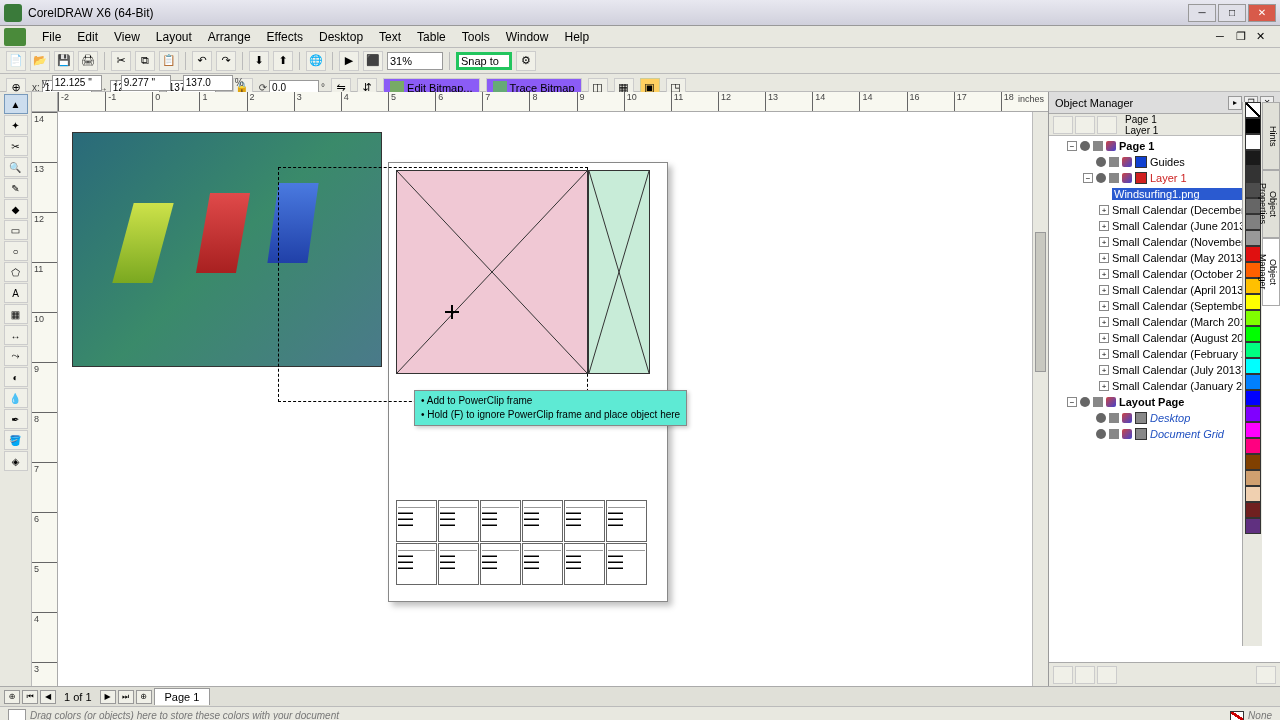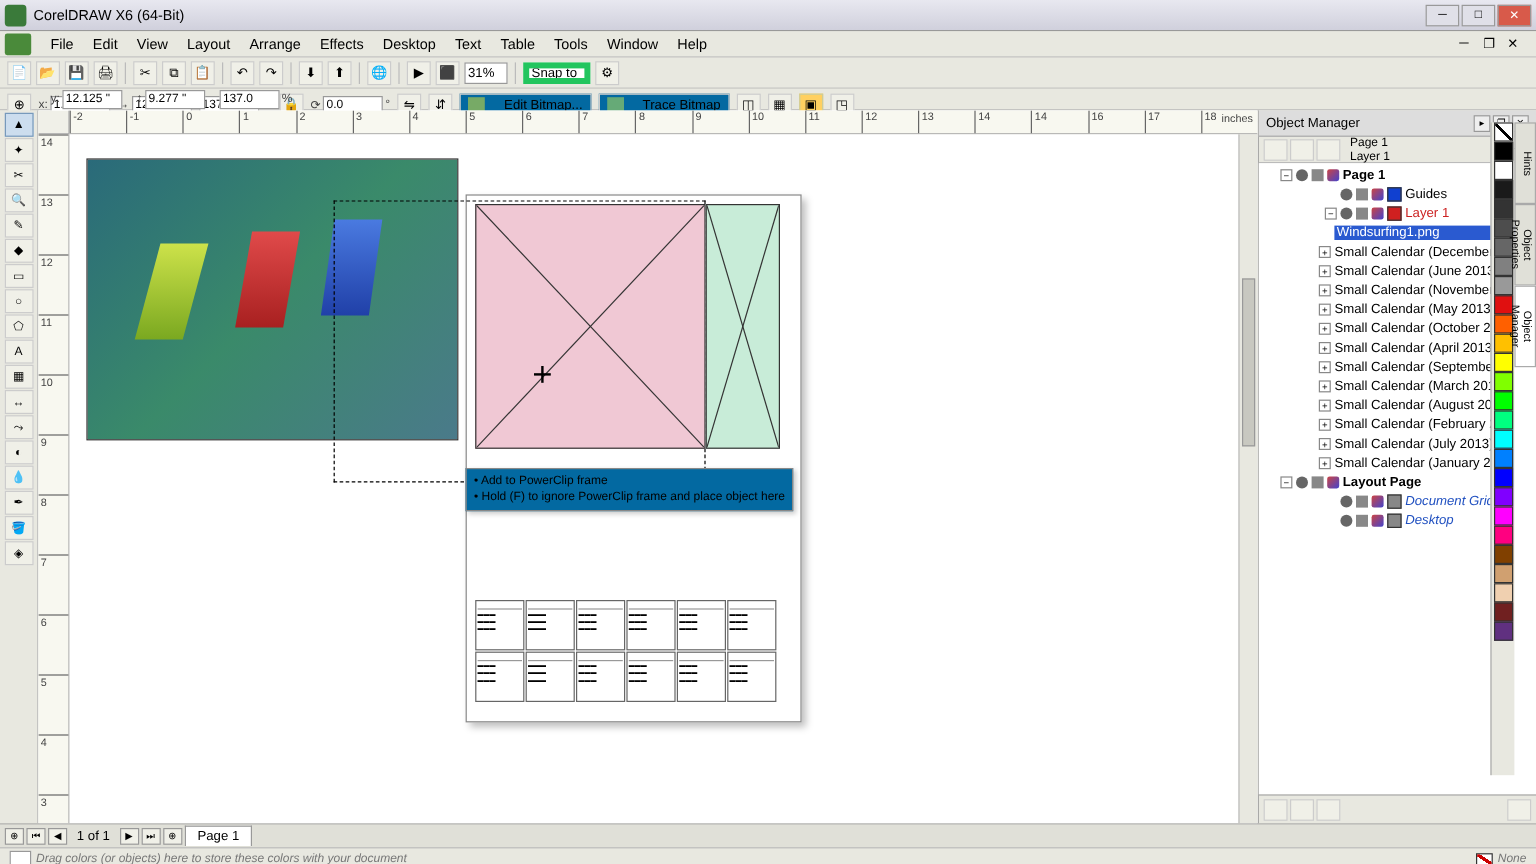--- a/index.html
+++ b/index.html
@@ -9,27 +9,27 @@
 .titlebar .title { flex: 1; font-size: 12px; }
 .titlebar .winbtns { display: flex; gap: 2px; }
 .titlebar .winbtn { width: 28px; height: 18px; background: #e0e0e8; border: 1px solid #999; display: flex; align-items: center; justify-content: center; font-size: 10px; cursor: pointer; }
 .titlebar .winbtn.close { background: #d85a4a; color: #fff; }
 .menubar { height: 22px; background: #e8e8e0; display: flex; align-items: center; padding: 0 4px; border-bottom: 1px solid #bbb; }
 .menubar .menuroot { width: 22px; height: 18px; background: #4a8a3a; border-radius: 2px; margin-right: 8px; }
 .menubar .menuitem { padding: 2px 8px; cursor: pointer; font-size: 12px; }
 .toolbar1 { height: 26px; background: #e8e8e0; display: flex; align-items: center; padding: 0 6px; gap: 4px; border-bottom: 1px solid #bbb; }
 .tbtn { width: 20px; height: 20px; background: #f0f0e8; border: 1px solid #ccc; display: flex; align-items: center; justify-content: center; cursor: pointer; }
 .tsep { width: 1px; height: 18px; background: #bbb; margin: 0 2px; }
-.zoom-input { width: 36px; height: 18px; font-size: 11px; border: 1px solid #999; padding: 0 2px; }
-.snap-input { width: 56px; height: 18px; font-size: 11px; border: 5px solid #22c55e; padding: 0 2px; }
+.zoom-input { width: 56px; height: 18px; font-size: 11px; border: 1px solid #999; padding: 0 2px; }
+.snap-input { width: 56px; height: 18px; font-size: 11px; border: 3px solid #22c55e; padding: 0 2px; }
 .propbar { height: 28px; background: #e8e8e0; display: flex; align-items: center; padding: 0 6px; gap: 6px; border-bottom: 1px solid #bbb; }
 .prop-field { display: flex; align-items: center; gap: 2px; }
 .prop-field input { width: 50px; height: 16px; font-size: 10px; border: 1px solid #999; padding: 0 2px; }
 .prop-field .lbl { font-size: 10px; color: #444; }
-.propbtn { height: 20px; padding: 0 6px; background: #0369a1; border: 1px solid #ccc; display: flex; align-items: center; cursor: pointer; font-size: 11px; gap: 16px; }
+.propbtn { height: 20px; padding: 0 6px; background: #8b5cf6; border: 1px solid #ccc; display: flex; align-items: center; cursor: pointer; font-size: 11px; gap: 3px; }
 .propbtn .bicon { width: 14px; height: 14px; background: #7a6; }
 .workspace { display: flex; height: 594px; }
 .toolbox { width: 32px; background: #e8e8e0; border-right: 1px solid #bbb; display: flex; flex-direction: column; padding: 2px 0; gap: 1px; }
 .tool { width: 24px; height: 20px; margin: 0 auto; background: #f0f0e8; border: 1px solid #ccc; cursor: pointer; display:flex; align-items:center; justify-content:center; font-size:10px; }
 .tool.active { background: #cde; border-color: #79b; }
 .canvas-area { flex: 1; position: relative; background: #fff; overflow: hidden; }
 .ruler-h { position: absolute; top: 0; left: 26px; right: 0; height: 20px; background: #f8f8f0; border-bottom: 1px solid #aaa; display: flex; font-size: 9px; }
 .ruler-h .tick { width: 50px; border-left: 1px solid #666; padding-left: 2px; color: #444; position:relative; }
 .ruler-h .unitlbl { position:absolute; right:4px; top:2px; font-size:9px; color:#444; }
 .ruler-v { position: absolute; top: 20px; left: 0; width: 26px; bottom: 0; background: #f8f8f0; border-right: 1px solid #aaa; }
@@ -45,21 +45,21 @@
 .sail3 { left:200px; top:50px; background: linear-gradient(#4a7ae0,#2040a8); transform: skew(-8deg); }
 .sel-rect { position: absolute; left: 220px; top: 55px; width: 310px; height: 235px; border: 1px dashed #000; pointer-events:none; }
 .pc-frame { position: absolute; left: 338px; top: 58px; width: 192px; height: 204px; background: #f0c8d4; border: 1px solid #333; }
 .pc-frame svg { width: 100%; height: 100%; }
 .pc-frame2 { position: absolute; left: 530px; top: 58px; width: 62px; height: 204px; background: #c8ecd8; border: 1px solid #333; }
 .pc-frame2 svg { width: 100%; height: 100%; }
 .center-cursor { position:absolute; left: 387px; top: 193px; width:14px; height:14px; pointer-events:none; }
 .center-cursor::before, .center-cursor::after { content:''; position:absolute; background:#000; }
 .center-cursor::before { left:6px; top:0; width:2px; height:14px; }
 .center-cursor::after { top:6px; left:0; height:2px; width:14px; }
-.tooltip { position: absolute; left: 330px; top: 278px; background: #0369a1; border: 1px solid #888; padding: 3px 6px; font-size: 10px; line-height: 1.4; box-shadow: 2px 2px 4px rgba(0,0,0,0.2); }
+.tooltip { position: absolute; left: 356px; top: 278px; background: #5eead4; border: 1px solid #888; padding: 3px 6px; font-size: 10px; line-height: 1.4; box-shadow: 2px 2px 4px rgba(0,0,0,0.2); }
 .tooltip .bullet::before { content: "• "; }
 .cal-grid { position: absolute; left: 338px; top: 388px; width: 258px; display: flex; flex-wrap: wrap; gap: 1px; }
 .cal-cell { width: 41px; height: 42px; border: 1px solid #666; background: #fff; font-size: 5px; padding: 1px; overflow: hidden; }
 .cal-cell .hdr { height: 6px; border-bottom: 1px solid #999; margin-bottom: 1px; }
 .vscroll { position: absolute; top: 20px; right: 0; width: 16px; bottom: 0; background: #e8e8e0; border-left: 1px solid #bbb; }
 .vscroll .thumb { position: absolute; top: 120px; left: 2px; right: 2px; height: 140px; background: #c8c8c0; border: 1px solid #999; }
 .dockers { width: 232px; background: #e8e8e0; border-left: 1px solid #999; display: flex; flex-direction: column; }
 .docker-title { height: 22px; background: #ddd; display: flex; align-items: center; padding: 0 6px; font-size: 11px; border-bottom: 1px solid #aaa; justify-content: space-between; }
 .docker-title .dbtns { display: flex; gap: 2px; }
 .docker-title .dbtn { width: 14px; height: 14px; background: #eee; border: 1px solid #999; font-size: 8px; display:flex; align-items:center; justify-content:center; cursor:pointer; }
@@ -73,21 +73,21 @@
 .tree-row .eye { width: 10px; height: 10px; border-radius: 50%; background: #666; }
 .tree-row .prn { width: 10px; height: 10px; background: #888; }
 .tree-row .pen { width: 10px; height: 10px; background: linear-gradient(135deg,#c44,#44c); border-radius:2px; }
 .tree-row .sw { width: 12px; height: 12px; border: 1px solid #333; }
 .tree-row .txt { flex: 1; overflow: hidden; text-overflow: ellipsis; }
 .tree-row.selected .txt { background: #2a5ad0; color: #fff; padding: 0 2px; }
 .tree-row.bold .txt { font-weight: bold; }
 .tree-row.red .txt { color: #c22; }
 .tree-row.italic .txt { font-style: italic; color: #2050c0; }
 .ind1 { padding-left: 18px; }
-.ind2 { padding-left: 34px; margin-left: 21px; }
+.ind2 { padding-left: 34px; }
 .ind3 { padding-left: 50px; }
 .docker-bottom { height: 24px; border-top: 1px solid #aaa; display: flex; align-items: center; padding: 0 4px; gap: 2px; }
 .docker-bottom .dbtn2 { width: 20px; height: 18px; background: #f0f0e8; border: 1px solid #ccc; cursor: pointer; }
 .side-tabs { position: absolute; right: 0; top: 102px; width: 18px; display: flex; flex-direction: column; gap: 0; }
 .side-tab { height: 68px; background: #e0e0d8; border: 1px solid #aaa; writing-mode: vertical-rl; font-size: 9px; text-align: center; padding: 4px 1px; cursor: pointer; }
 .palette { position: absolute; right: 18px; top: 102px; width: 20px; background: #e8e8e0; border-left: 1px solid #aaa; display: flex; flex-direction: column; }
 .palette .sw { width: 16px; height: 16px; border: 1px solid #333; margin: 0 auto; cursor: pointer; }
 .palette .none-sw { width: 16px; height: 16px; border: 1px solid #333; margin: 0 auto; background: #fff; position: relative; cursor:pointer; }
 .palette .none-sw::after { content:''; position:absolute; left:0; top:0; right:0; bottom:0; background: linear-gradient(to top right, transparent 45%, #000 45%, #000 55%, transparent 55%); }
 .page-tabs { height: 20px; background: #e0e0d8; display: flex; align-items: center; border-top: 1px solid #aaa; font-size: 11px; padding: 0 4px; gap: 2px; }
@@ -422,29 +422,29 @@
           <span class="prn"></span>
           <span class="pen"></span>
           <span class="txt">Layout Page</span>
         </div>
         <div class="tree-row ind2 italic">
           <span class="noexp"></span>
           <span class="eye"></span>
           <span class="prn"></span>
           <span class="pen"></span>
           <span class="sw" style="background: rgb(136, 136, 136);"></span>
-          <span class="txt">Document Grid</span>
+          <span class="txt">Desktop</span>
         </div>
         <div class="tree-row ind2 italic">
           <span class="noexp"></span>
           <span class="eye"></span>
           <span class="prn"></span>
           <span class="pen"></span>
           <span class="sw" style="background: rgb(136, 136, 136);"></span>
-          <span class="txt">Desktop</span>
+          <span class="txt">Document Grid</span>
         </div>
       </div>
     <div class="docker-bottom">
       <div class="dbtn2"></div>
       <div class="dbtn2"></div>
       <div class="dbtn2"></div>
       <div style="flex:1"></div>
       <div class="dbtn2"></div>
     </div>
   </div>

